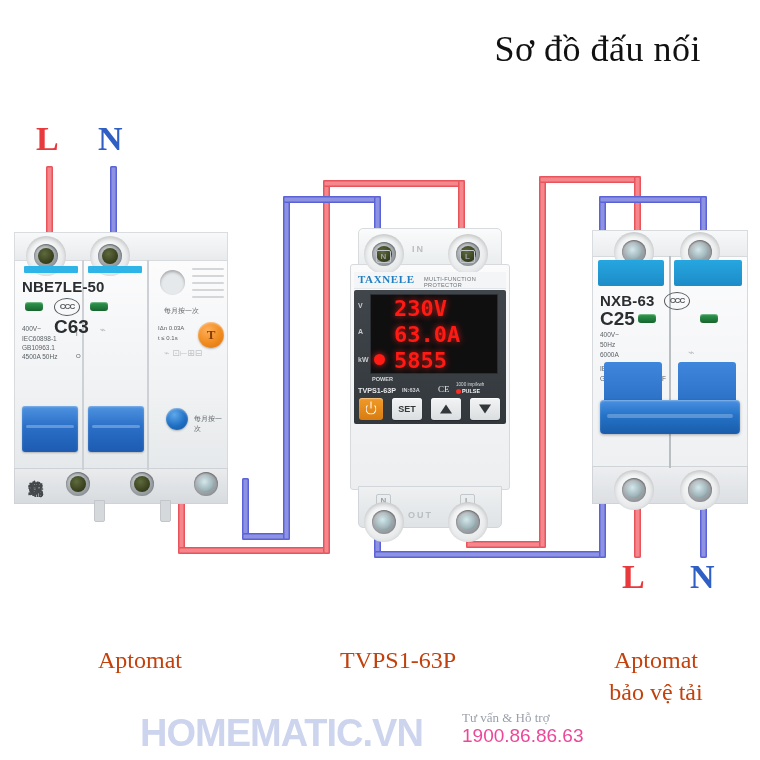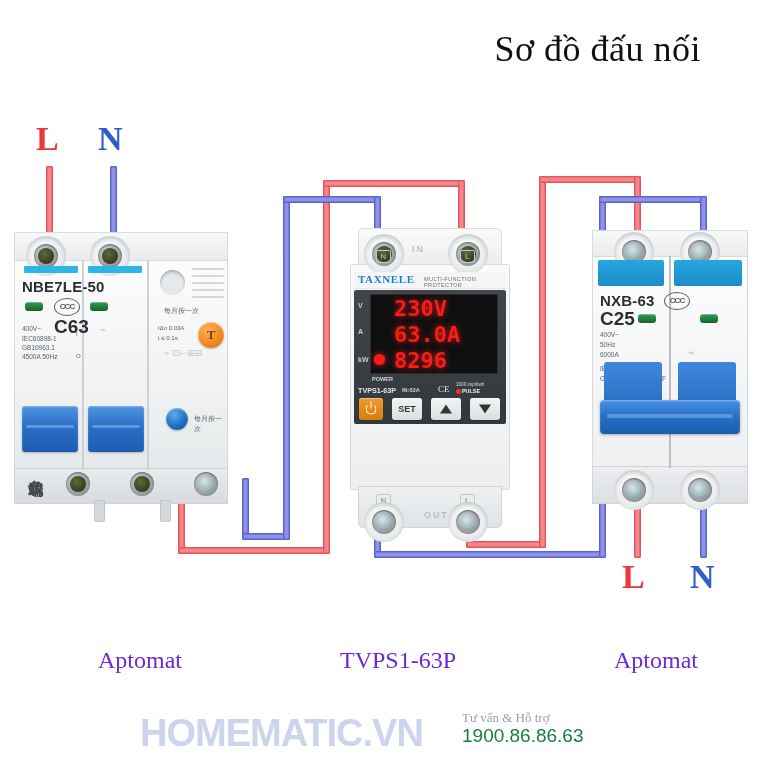--- a/index.html
+++ b/index.html
@@ -277,36 +277,36 @@
   }
   .nxb-lever-top {
     position:absolute; top:132px; width:58px; height:44px; border-radius:3px 3px 0 0;
     background:linear-gradient(180deg,#3f86dd,#2a6fc4);
   }
   .seam { position:absolute; width:2px; background:#b9bec2; }
 
   
   .caption {
     position:absolute; text-align:center;
-    font-family:"Liberation Serif", serif; font-size:24px; color:#6d28d9; line-height:1.35;
+    font-family:"Liberation Serif", serif; font-size:24px; color:#c2410c; line-height:1.35;
   }
 
   
   .wm-main {
     position:absolute; left:140px; top:712px;
     font-family:"Liberation Sans", sans-serif; font-size:38px; font-weight:bold;
     color:#ccd4ee; letter-spacing:-1px;
   }
   .wm-sub1 {
     position:absolute; left:462px; top:710px;
     font-family:"Liberation Serif", serif; font-size:13px; color:#9aa0aa;
   }
   .wm-sub2 {
     position:absolute; left:462px; top:725px;
-    font-family:"Liberation Sans", sans-serif; font-size:19px; color:#15803d;
+    font-family:"Liberation Sans", sans-serif; font-size:19px; color:#ec4899;
   }
 </style>
 </head>
 <body>
 
 <div id="stage">
 
   <div class="title">Sơ đồ đấu nối</div>
 
   <div class="LN red" style="left:36px;  top:122px;">L</div>
@@ -422,21 +422,21 @@
 
     <div class="tv-panel"></div>
 
     <div class="lcd"></div>
     <div class="unit-col" style="top:74px;">V</div>
     <div class="unit-col" style="top:100px;">A</div>
     <div class="unit-col" style="top:128px;">kW</div>
     <div class="red-dot" style="left:24px; top:126px;"></div>
     <div class="seg" style="left:44px; top:68px;">230V</div>
     <div class="seg" style="left:44px; top:94px;">63.0A</div>
-    <div class="seg" style="left:44px; top:120px;">8296</div>
+    <div class="seg" style="left:44px; top:120px;">5855</div>
 
     <div class="lbl-power">POWER</div>
     <div class="lbl-model">TVPS1-63P</div>
     <div class="lbl-in">IN:63A</div>
     <div class="lbl-ce">CE</div>
     <div class="lbl-imp">1000 imp/kwh</div>
     <div class="pulse-dot"></div>
     <div class="lbl-pulse">PULSE</div>
 
     <div class="btn-pwr">
@@ -445,21 +445,21 @@
     <div class="btn-gray" style="left:42px;">SET</div>
     <div class="btn-gray" style="left:81px;">
       <span class="tri tri-up"></span>
     </div>
     <div class="btn-gray" style="left:120px;">
       <span class="tri tri-dn"></span>
     </div>
 
     <div class="io-box" style="left:26px; top:266px;">N</div>
     <div class="io-box" style="left:110px; top:266px;">L</div>
-    <div class="io-txt" style="left:58px; top:282px;margin-left:16px;">OUT</div>
+    <div class="io-txt" style="left:58px; top:282px;">OUT</div>
     <div class="socket" style="left:14px; top:274px;"></div>
     <div class="screw silver" style="left:22px; top:282px;"></div>
     <div class="socket" style="left:98px; top:274px;"></div>
     <div class="screw silver" style="left:106px; top:282px;"></div>
   </div>
 
   <div class="device" id="dev-right">
     <div class="nxb-top"></div>
     <div class="nxb-main"></div>
     <div class="nxb-foot"></div>
@@ -499,19 +499,20 @@
   </div>
 
   <div class="caption" style="left:30px; top:644px; width:220px;">
     <div>Aptomat</div>
   </div>
   <div class="caption" style="left:282px; top:644px; width:232px;">
     <div>TVPS1-63P</div>
   </div>
   <div class="caption" style="left:552px; top:644px; width:208px;">
     <div>Aptomat</div>
+    <div>bảo vệ tải</div>
   </div>
 
   <div class="wm-main">HOMEMATIC.VN</div>
   <div class="wm-sub1">Tư vấn &amp; Hỗ trợ</div>
   <div class="wm-sub2">1900.86.86.63</div>
 
 </div>
 
 </body></html>

